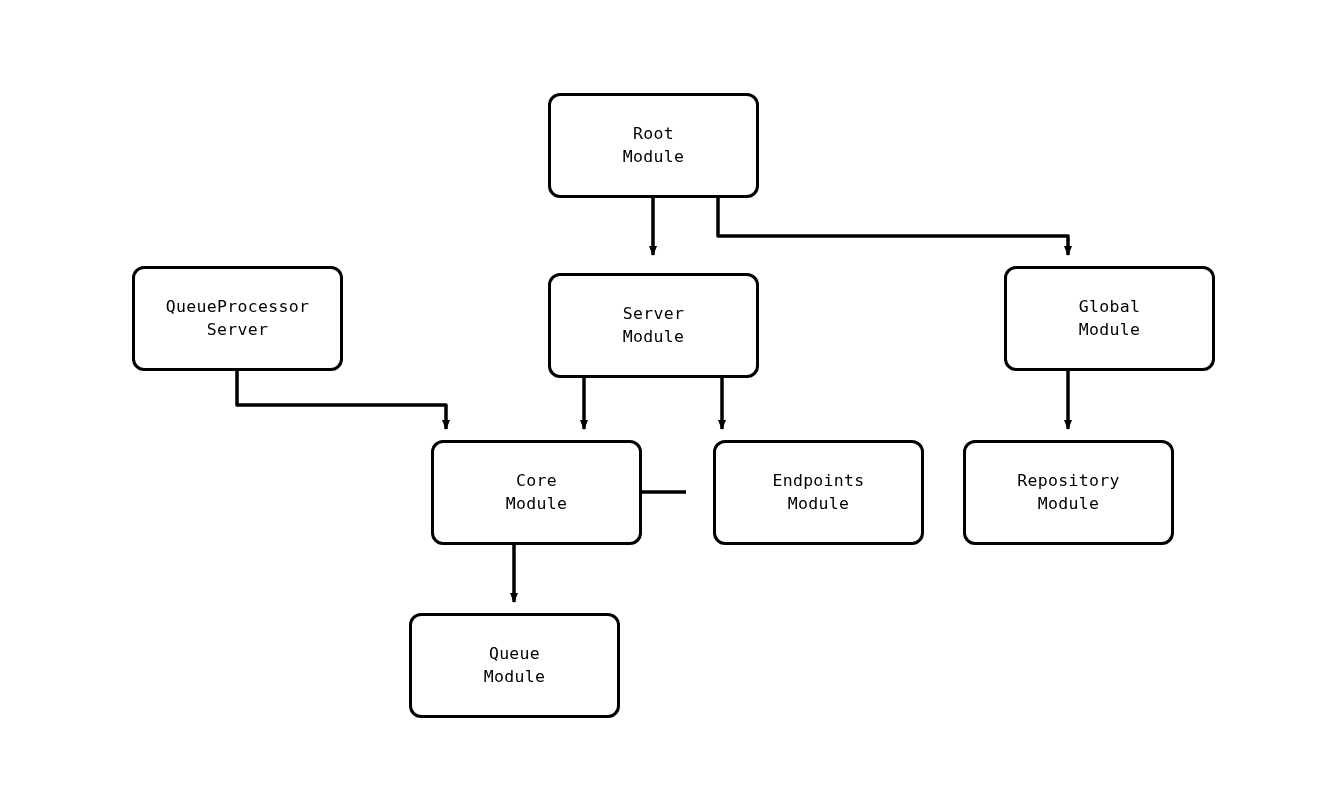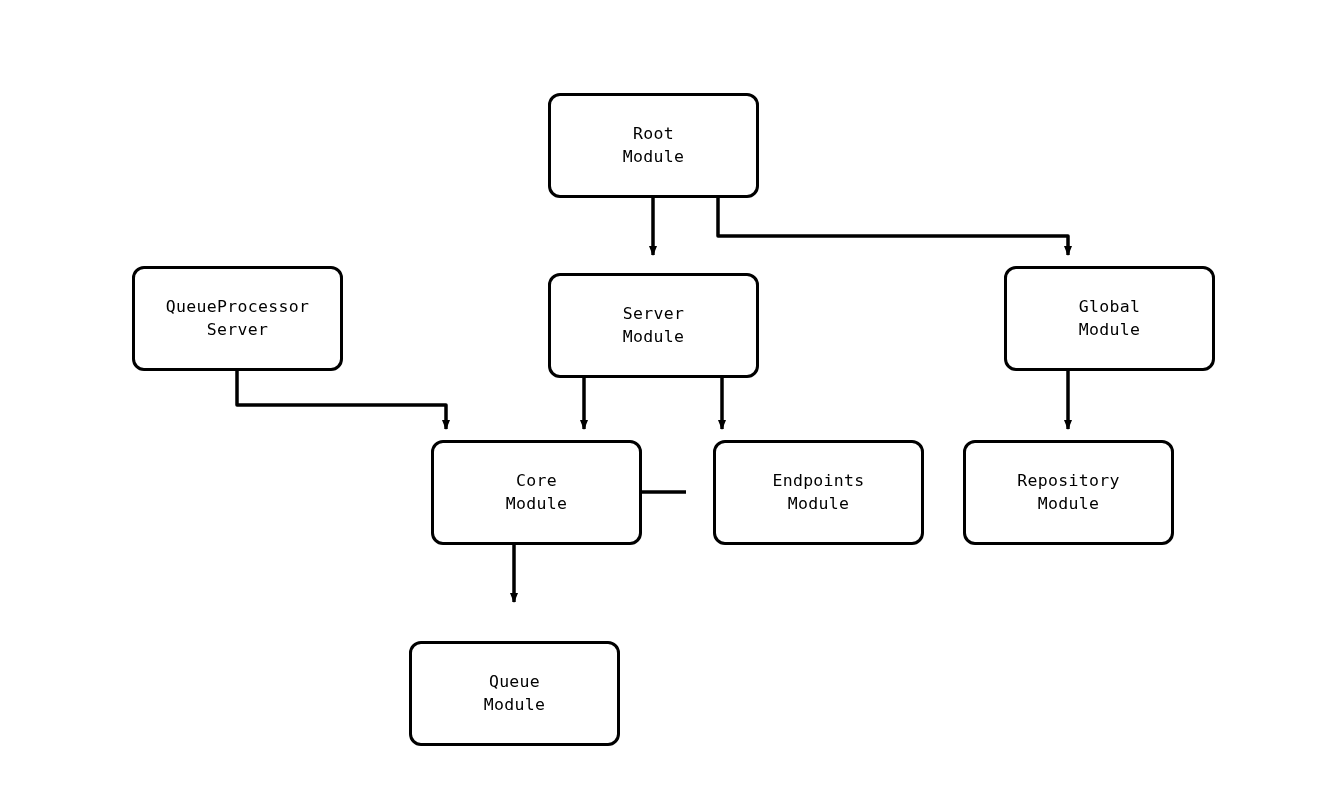--- a/index.html
+++ b/index.html
@@ -121,18 +121,18 @@
   <div class="node" style="left:686px; top:440px; width:211px; height:105px;margin-left:27px;">
     <div class="node-label">Endpoints
 Module</div>
   </div>
 
   <div class="node" style="left:963px; top:440px; width:211px; height:105px;">
     <div class="node-label">Repository
 Module</div>
   </div>
 
-  <div class="node" style="left:409px; top:613px; width:211px; height:105px;margin-top:28px;">
+  <div class="node" style="left:409px; top:613px; width:211px; height:105px;">
     <div class="node-label">Queue
 Module</div>
   </div>
 
 </div>
 
 </body></html>

